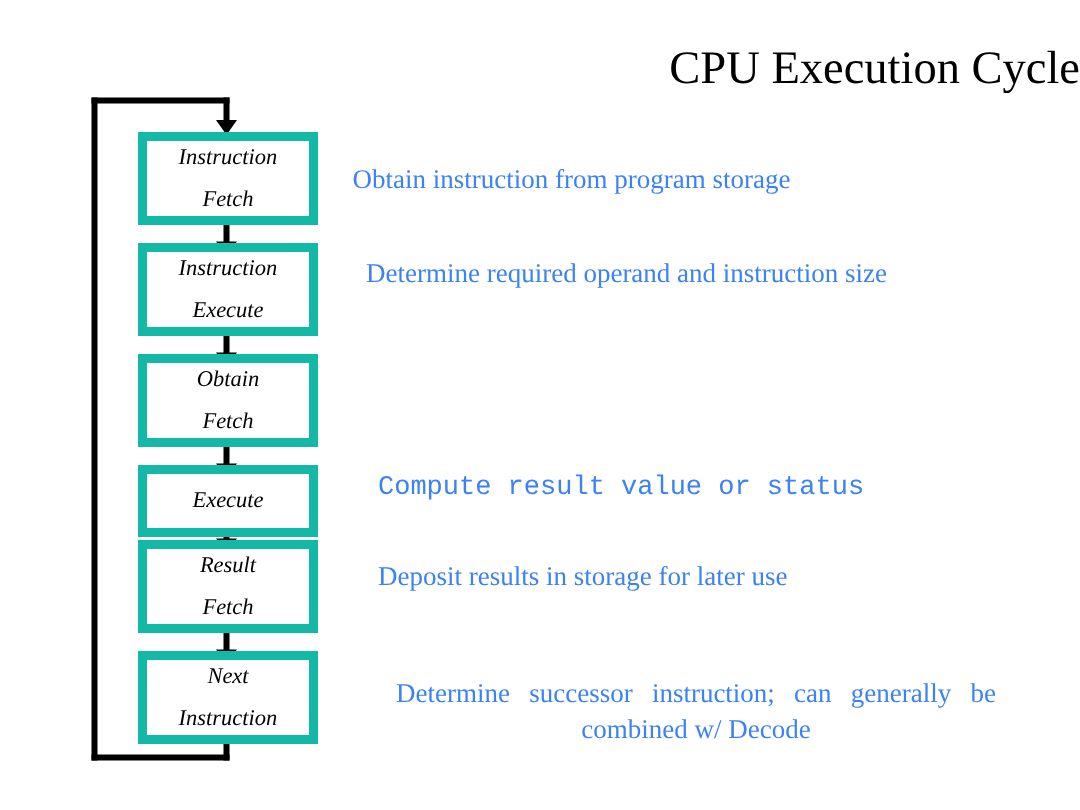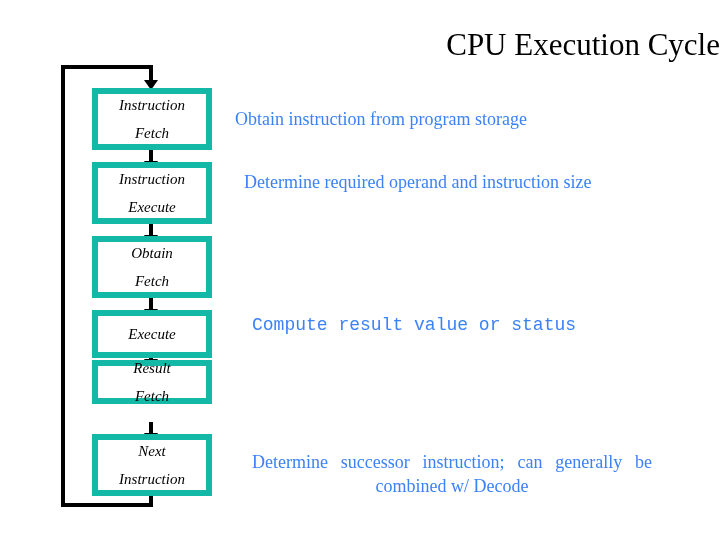--- a/index.html
+++ b/index.html
@@ -163,34 +163,35 @@
     <span class="line2">Fetch</span>
   </div>
   <div class="arrow" style="top:298px;height:12px;"></div>
 
   <div class="stage-box single" style="top:310px;height:48px;text-align:center;">
     <span class="line1">Execute</span>
 
   </div>
   <div class="arrow" style="top:342px;height:18px;"></div>
 
-  <div class="stage-box" style="top:360px;height:44px;font-style:italic;">
+  <div class="stage-box" style="top:360px;height:62px;font-style:italic;">
     <span class="line1">Result</span>
     <span class="line2">Fetch</span>
   </div>
   <div class="arrow" style="top:422px;height:12px;"></div>
 
   <div class="stage-box" style="top:434px;height:62px;">
     <span class="line1">Next</span>
     <span class="line2">Instruction</span>
   </div>
 
   <div class="desc" style="left:235px; top:107px; width:470px;">Obtain instruction from program storage</div>
 
   <div class="desc" style="left:244px; top:170px; width:470px;">Determine required operand and instruction size</div>
 
 
   <div class="desc" style="left:252px; top:313px; width:450px;font-family:Liberation Mono, monospace;">Compute result value or status</div>
 
+  <div class="desc" style="left:252px; top:372px; width:450px;">Deposit results in storage for later use</div>
 
-  <div class="desc justified" style="left:252px; top:450px; width:400px;">Determine successor instruction; can generally be combined w/ Decode</div>
+  <div class="desc justified" style="left:264px; top:450px; width:400px;">Determine successor instruction; can generally be combined w/ Decode</div>
 
 </div>
 
 </body></html>

